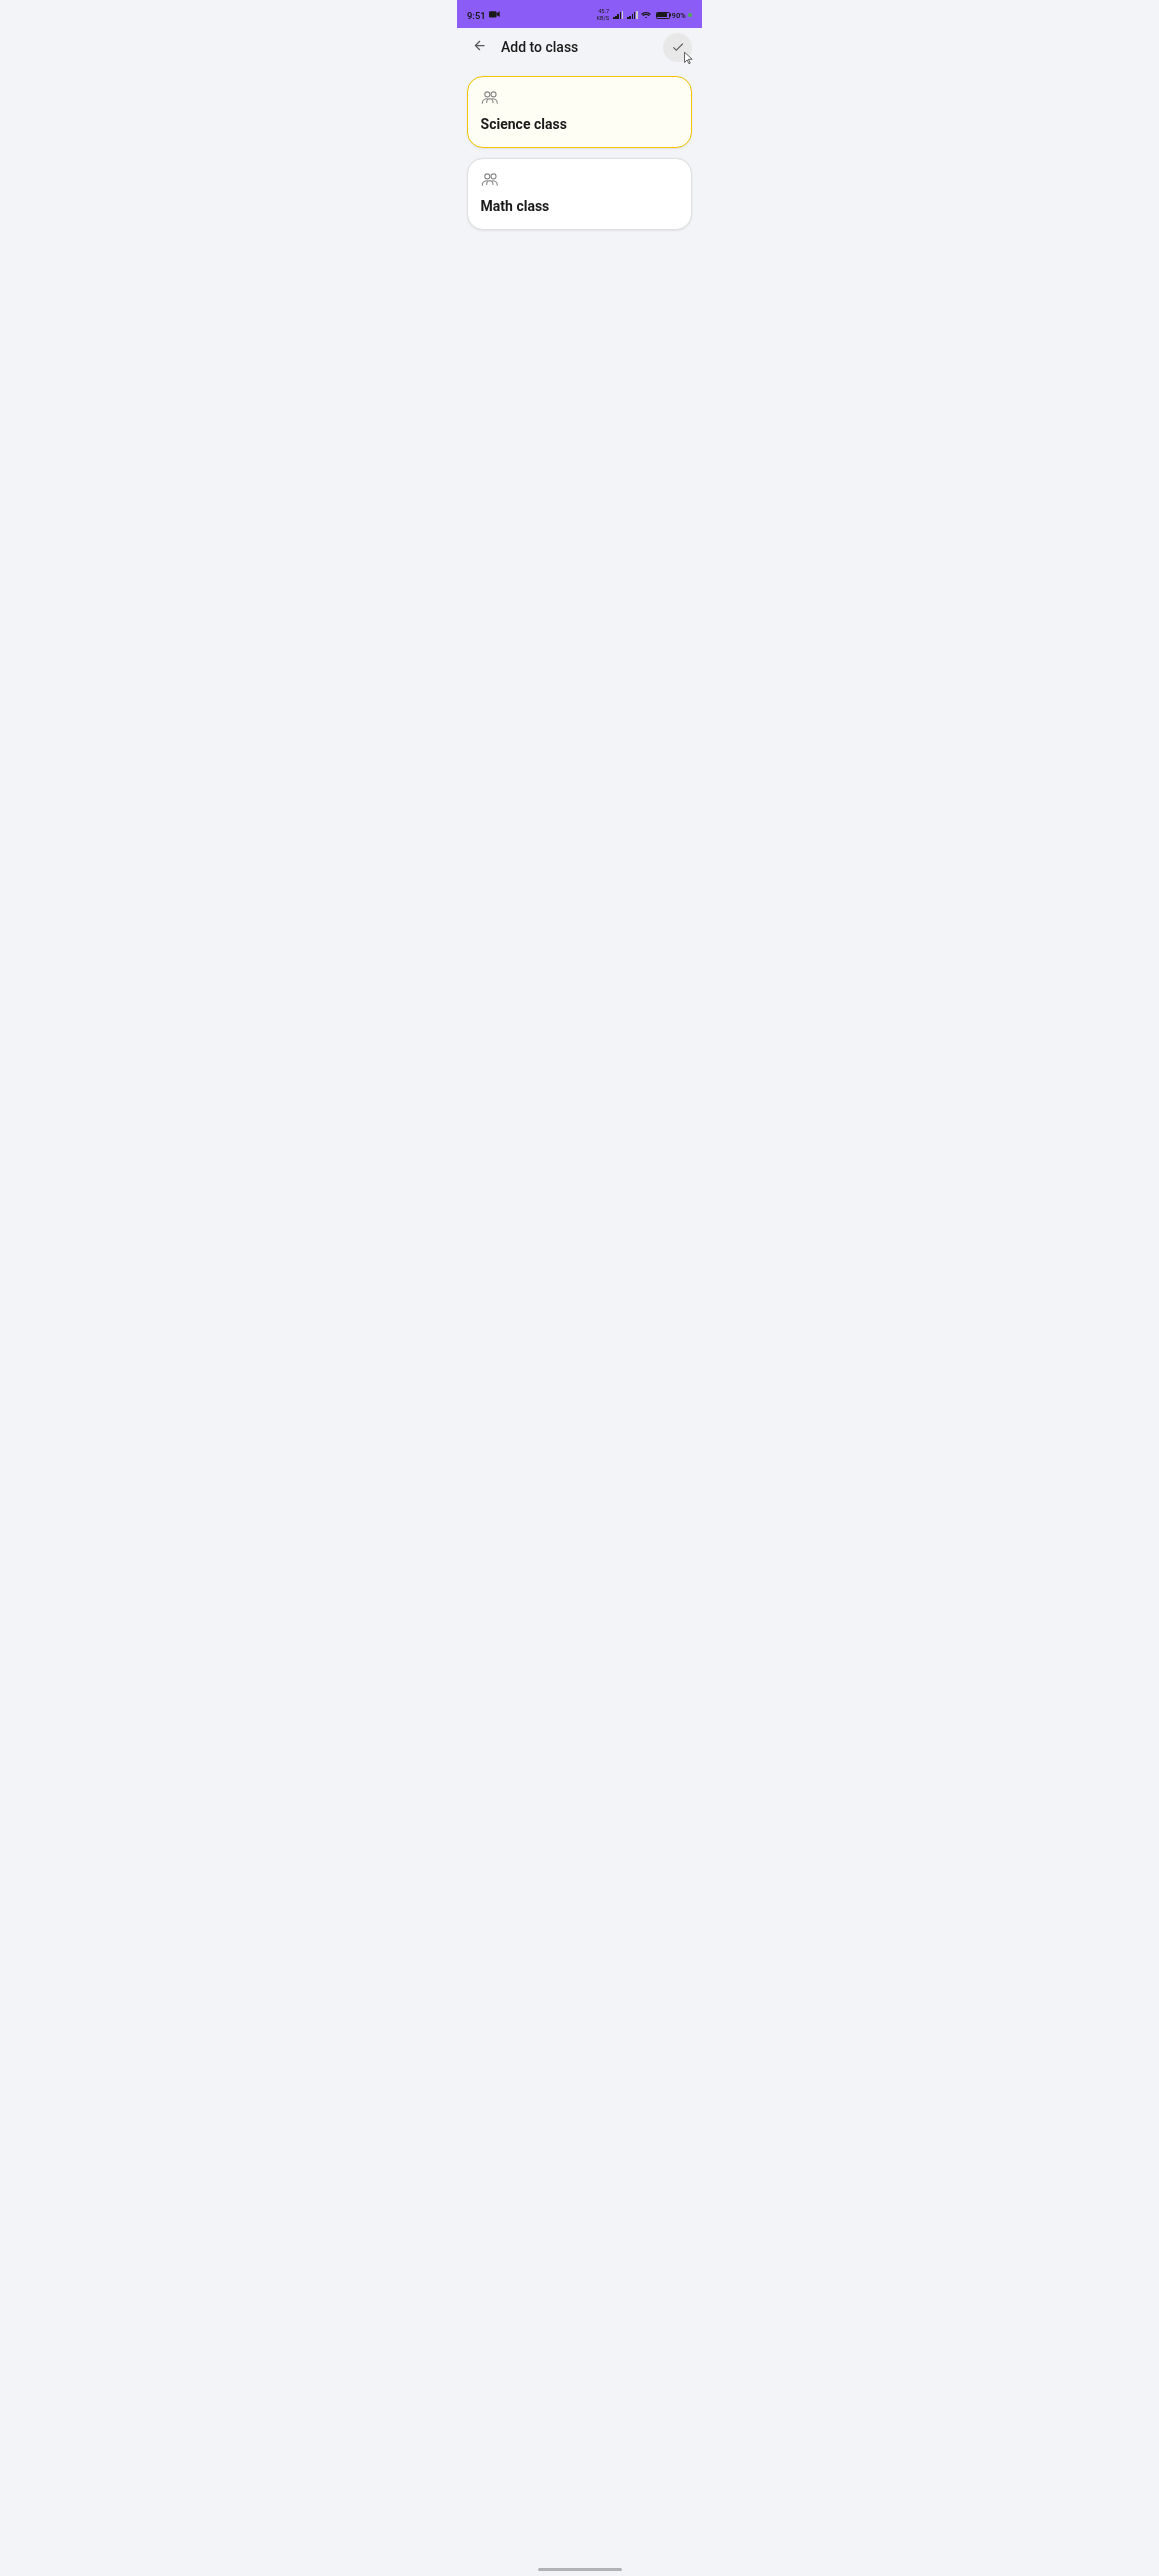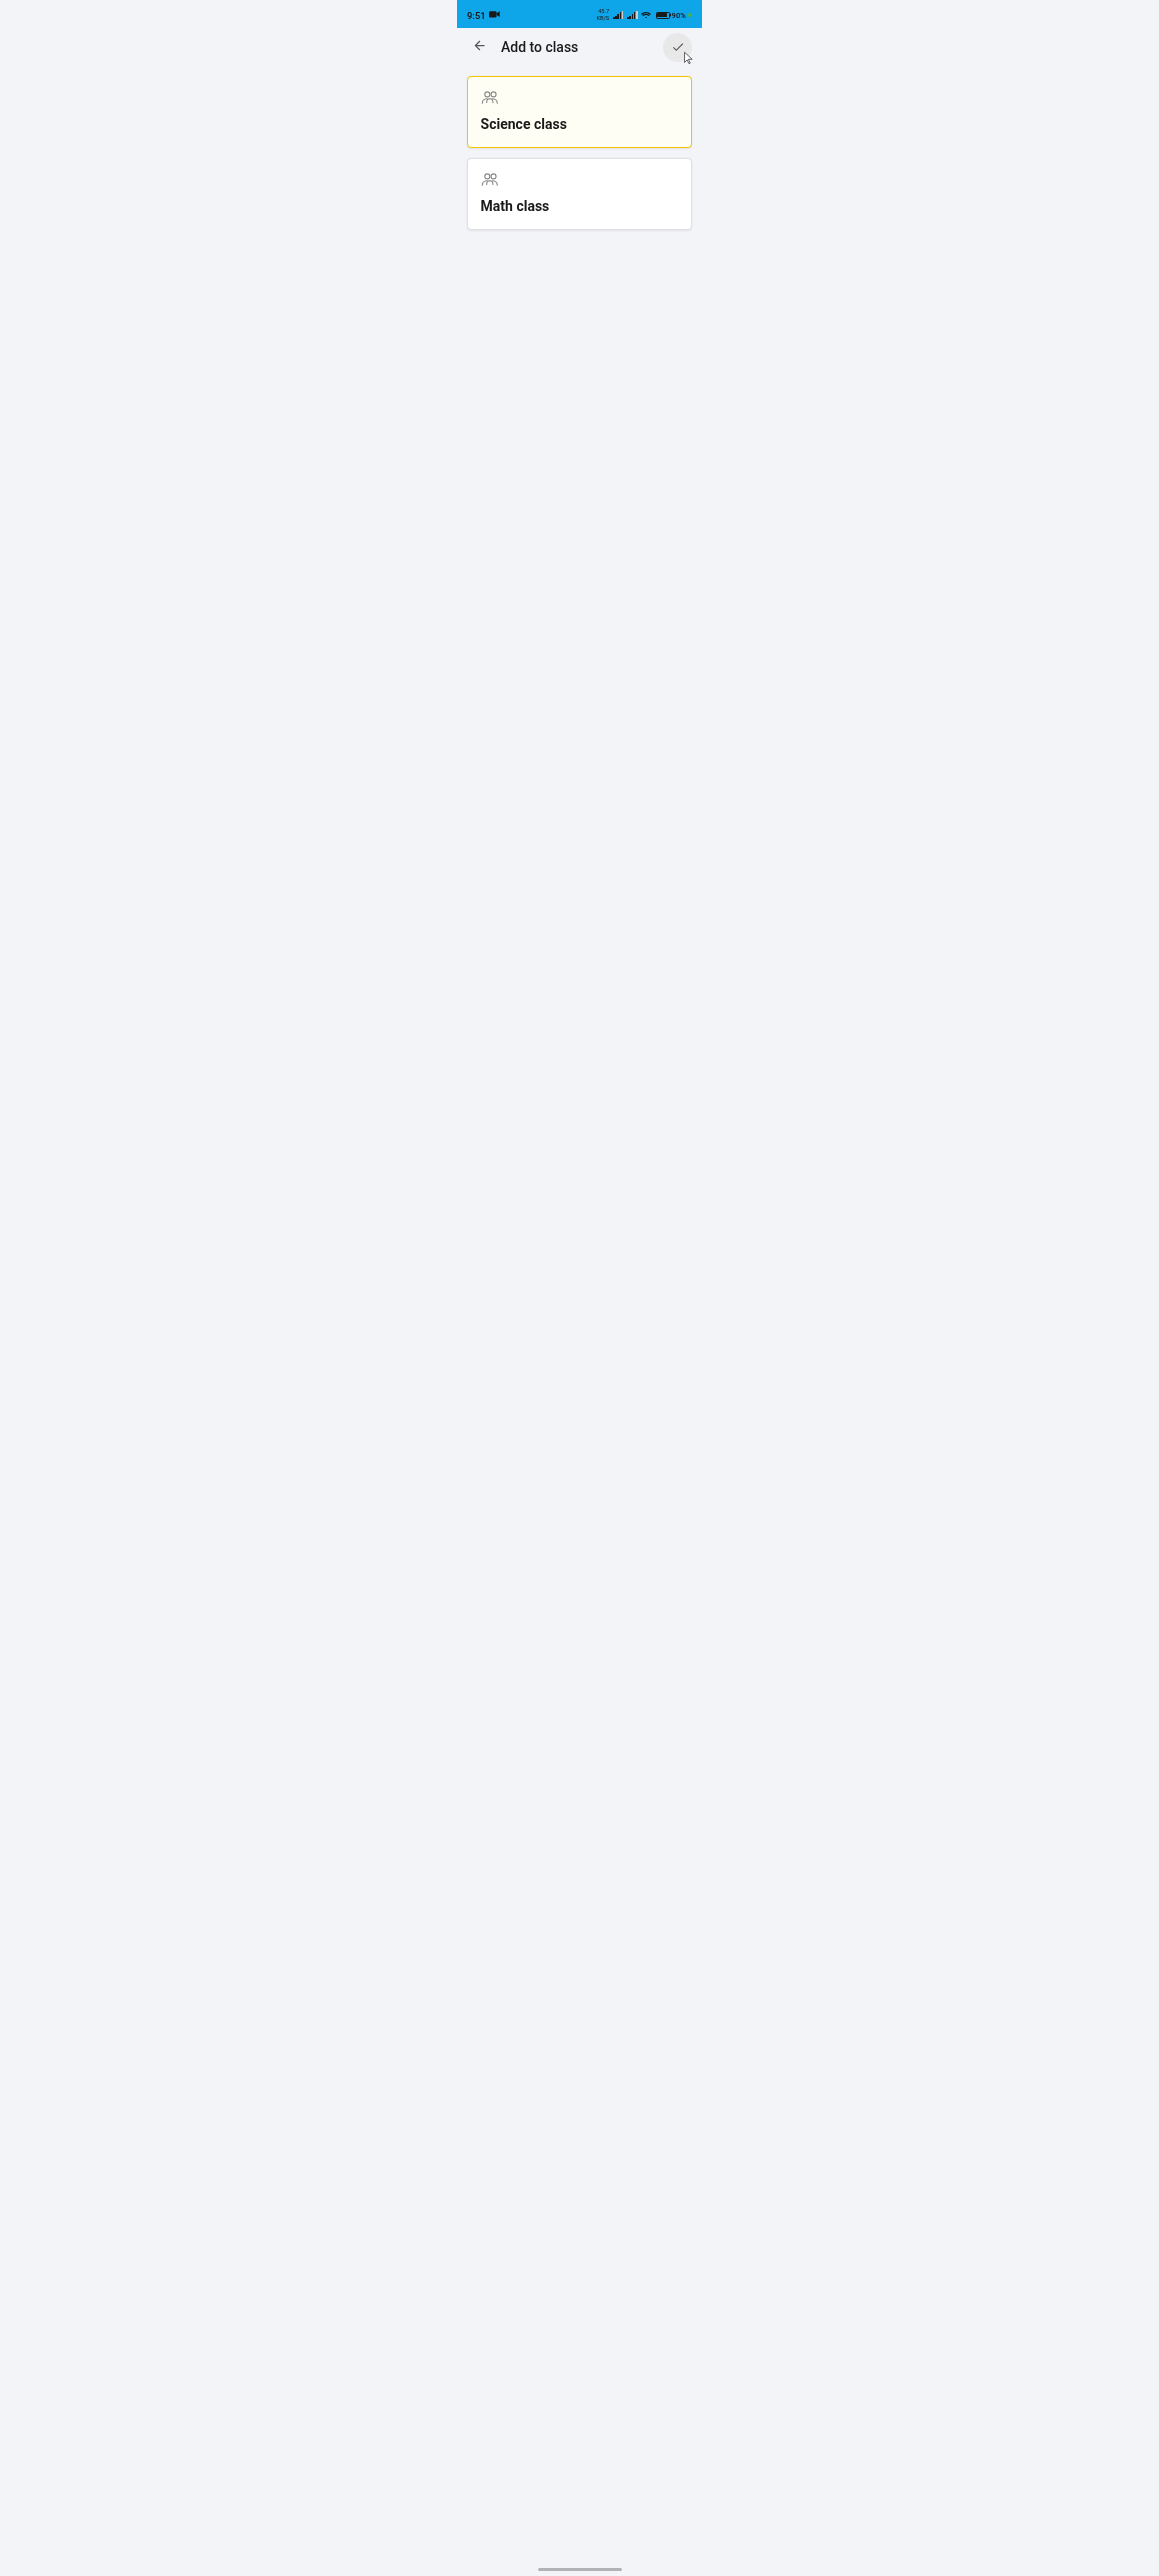--- a/index.html
+++ b/index.html
@@ -18,21 +18,21 @@
       position: relative;
       overflow-x: hidden;
     }
 
     
     .status-bar {
       display: flex;
       justify-content: space-between;
       align-items: center;
       padding: 6.3px 10px 3.8px 10px;
-      background-color: #0ea5e9;
+      background-color: #8b5cf6;
       height: 28px;
     }
 
     .status-left {
       display: flex;
       align-items: center;
       gap: 3.8px;
     }
 
     .status-time {
@@ -178,21 +178,21 @@
     .content {
       padding: 10px 10px 0 10px;
       display: flex;
       flex-direction: column;
       gap: 10px;
     }
 
     
     .class-card {
       background-color: #ffffff;
-      border-radius: 4px;
+      border-radius: 16px;
       padding: 12.6px 12.6px 15px 12.6px;
       display: flex;
       flex-direction: column;
       gap: 5px;
       cursor: pointer;
       box-shadow: 0 0.6px 1.9px rgba(0,0,0,0.08);
     }
 
     .class-card.selected {
       border: 1.6px solid #f5c400;

